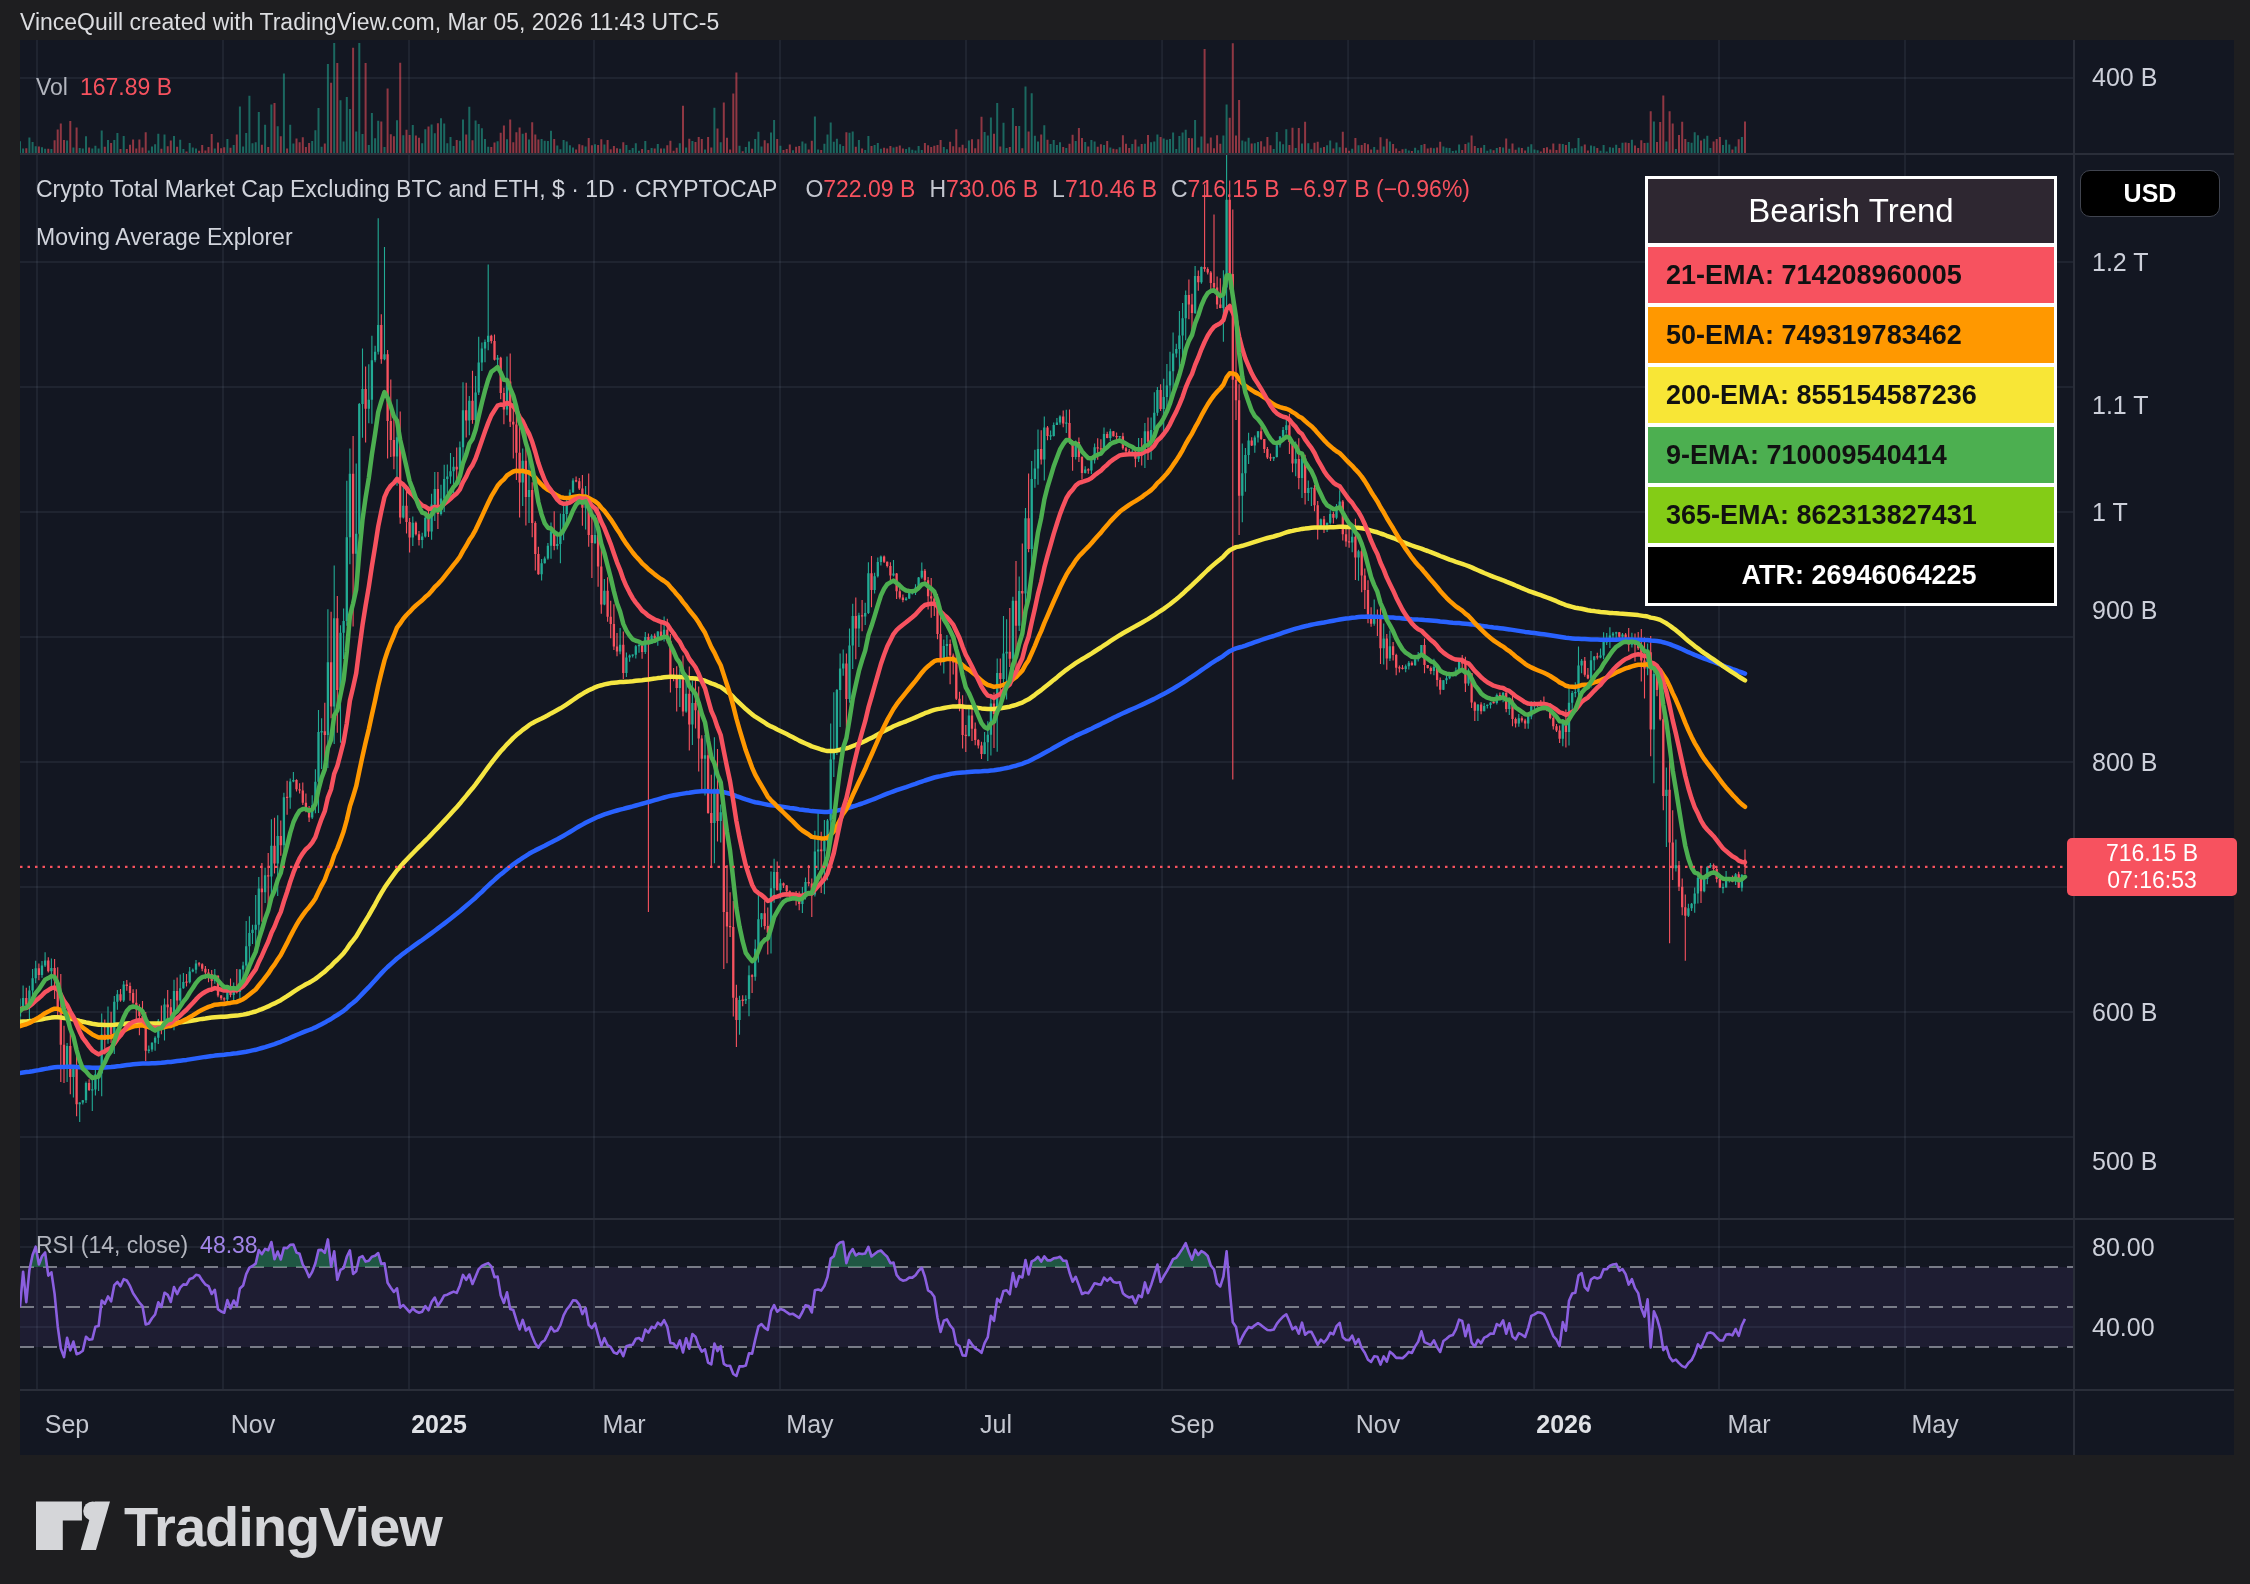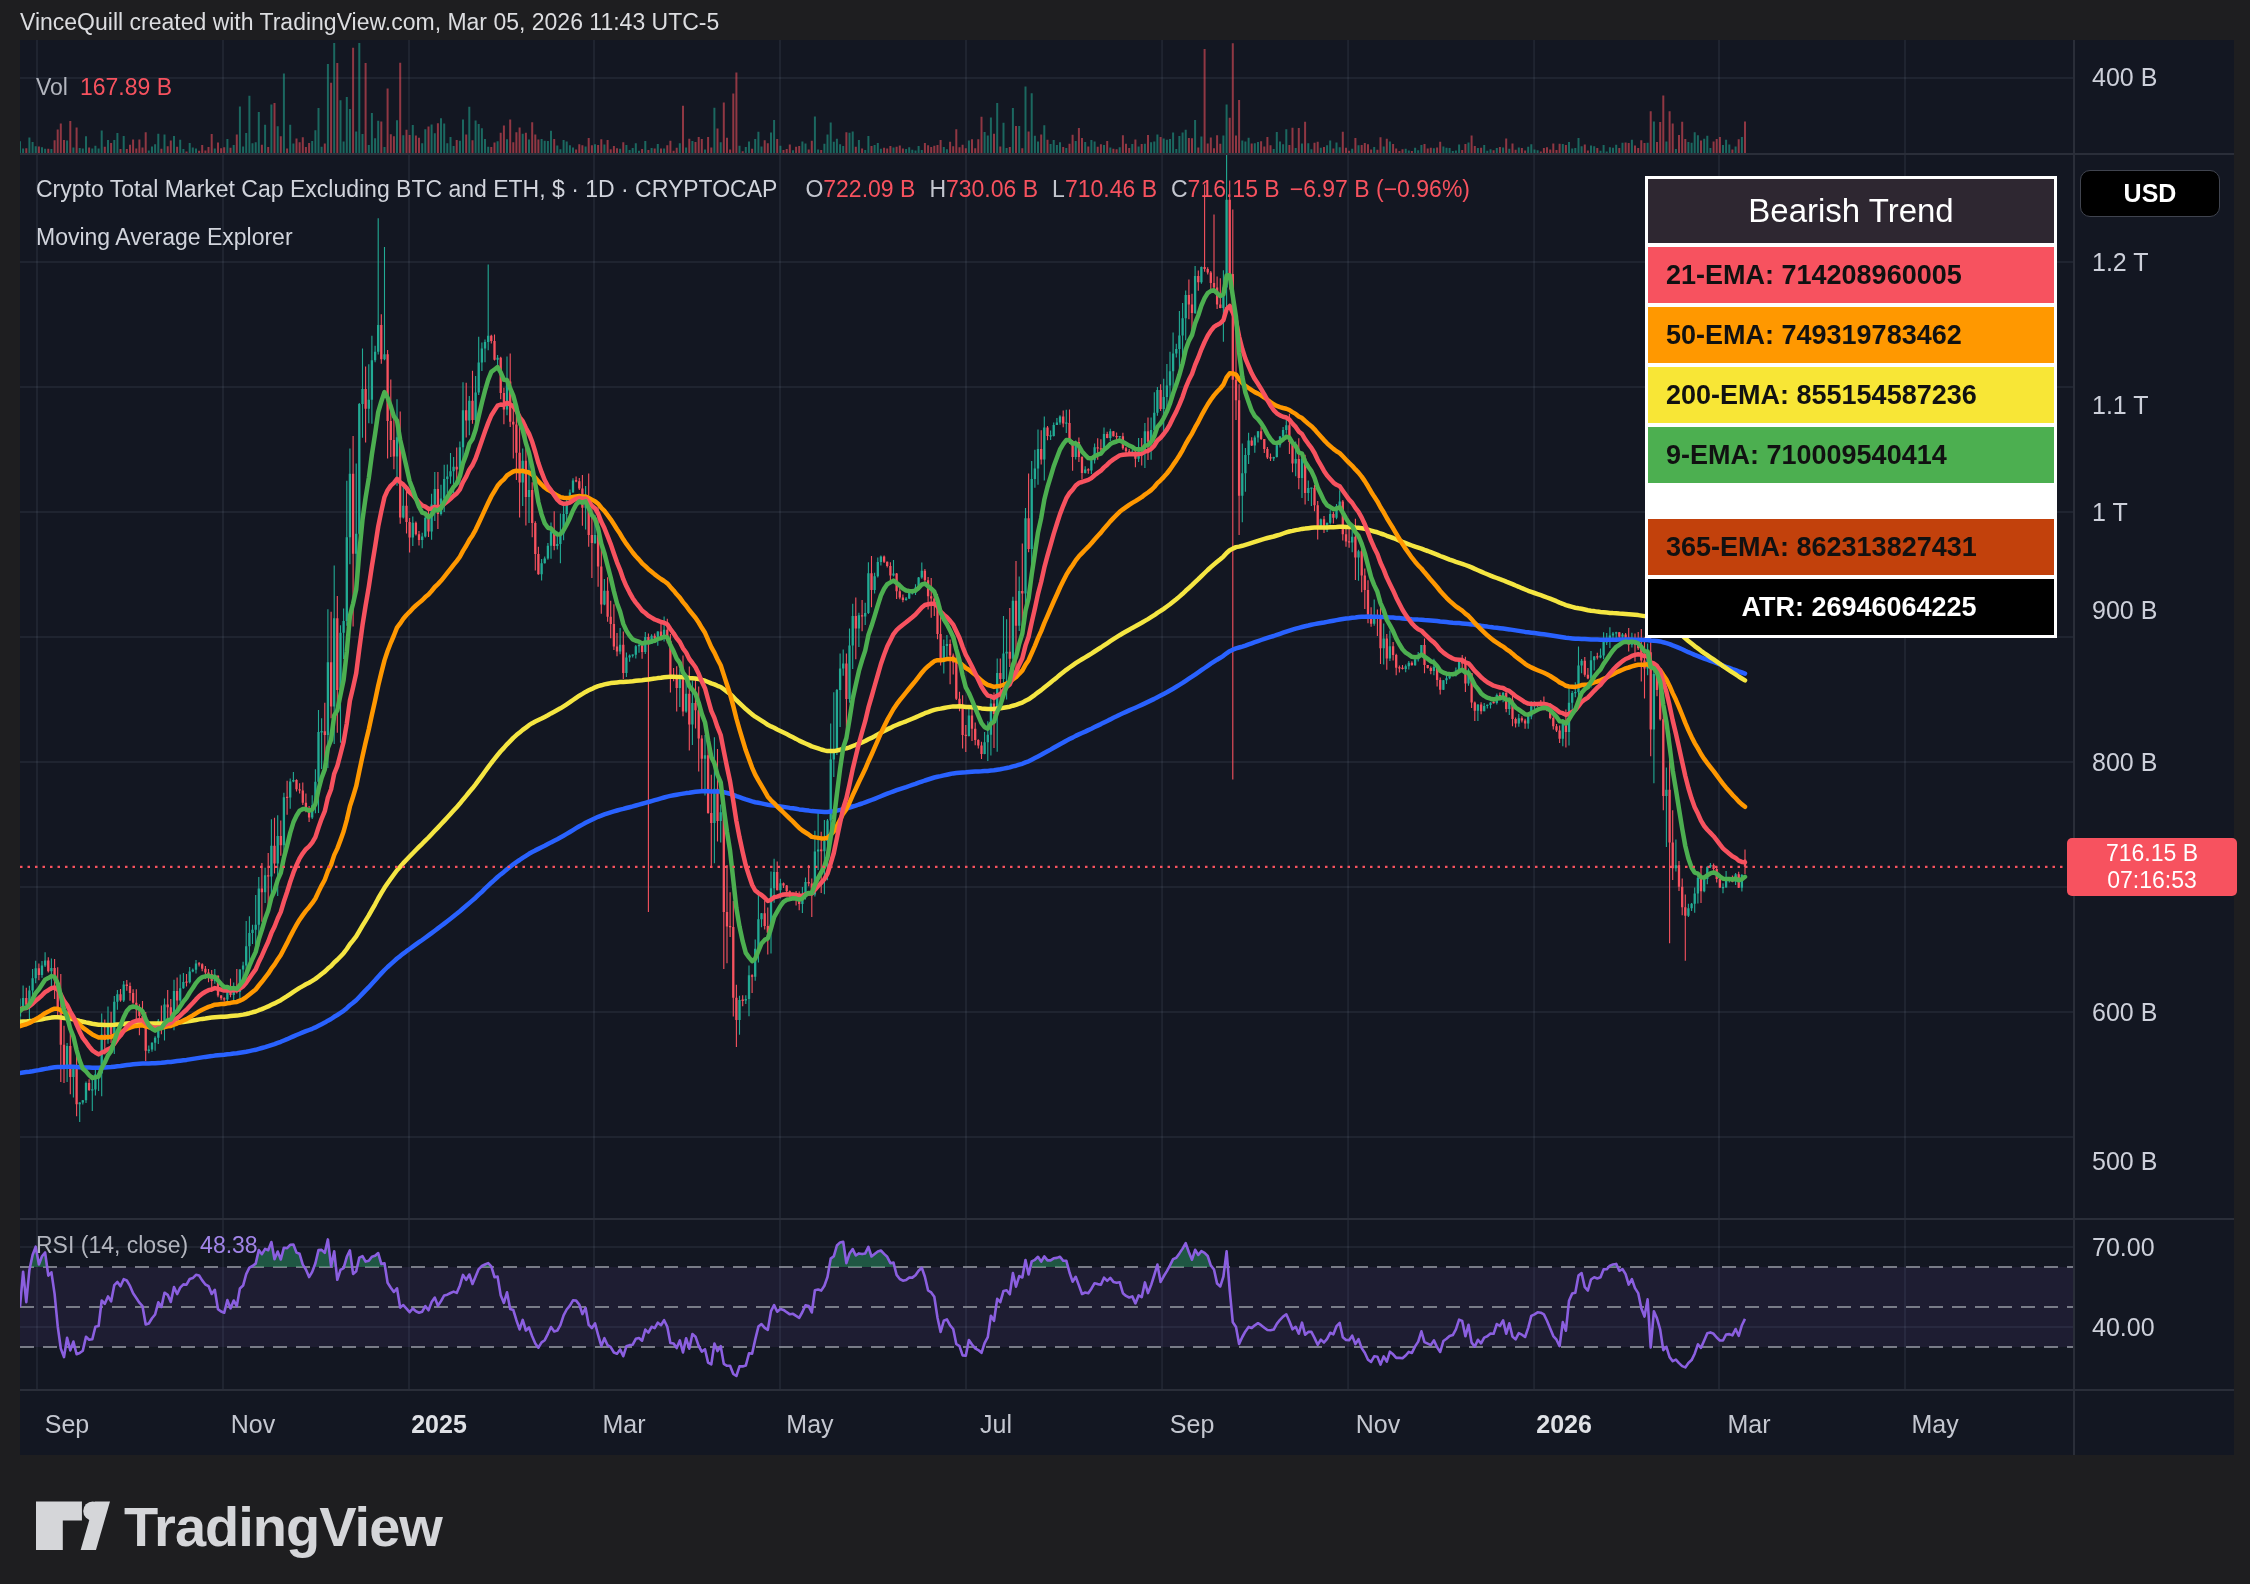--- a/index.html
+++ b/index.html
@@ -122,39 +122,39 @@
   </div>
 
   <div id="usd-btn">USD</div>
 
   <div id="legend">
     <div class="ttl">Bearish Trend</div>
   <div class="row" style="background: rgb(247, 82, 95); color: rgb(17, 17, 17);">21-EMA: 714208960005</div>
       <div class="row" style="background: rgb(255, 152, 0); color: rgb(17, 17, 17);">50-EMA: 749319783462</div>
       <div class="row" style="background: rgb(248, 230, 54); color: rgb(17, 17, 17);">200-EMA: 855154587236</div>
       <div class="row" style="background: rgb(76, 175, 80); color: rgb(17, 17, 17);">9-EMA: 710009540414</div>
-      <div class="row" style="background: #c2410c; color: rgb(17, 17, 17); margin-top: 32px;">365-EMA: 862313827431</div>
+      <div class="row" style="background: #84cc16; color: rgb(17, 17, 17);">365-EMA: 862313827431</div>
       <div class="row center" style="background: rgb(0, 0, 0); color: rgb(255, 255, 255);">ATR: 26946064225</div>
     </div>
 
   <div id="price-badge" style="top: 797.812px;">
     <span>716.15 B</span>
     <span>07:16:53</span>
   </div>
 
   <div id="axis-labels">
       <div class="tick" style="top: 37px;">400 B</div>
       <div class="tick" style="top: 222px;">1.2 T</div>
       <div class="tick" style="top: 365px; text-align: center;">1.1 T</div>
       <div class="tick" style="top: 472px;">1 T</div>
       <div class="tick" style="top: 570px;">900 B</div>
       <div class="tick" style="top: 722px;">800 B</div>
       <div class="tick" style="top: 972px;">600 B</div>
       <div class="tick" style="top: 1121px;">500 B</div>
-      <div class="tick" style="top: 1207px;">70.00</div>
+      <div class="tick" style="top: 1207px;">80.00</div>
       <div class="tick" style="top: 1287px;">40.00</div>
     </div>
   <div id="time-labels">
       <div class="tlabel" style="left: 47.0137px;">Sep</div>
       <div class="tlabel" style="left: 233.016px;">Nov</div>
       <div class="tlabel bold" style="left: 419.017px;">2025</div>
       <div class="tlabel" style="left: 603.993px;">Mar</div>
       <div class="tlabel" style="left: 789.994px;">May</div>
       <div class="tlabel" style="left: 975.996px;">Jul</div>
       <div class="tlabel" style="left: 1172.06px;">Sep</div>

